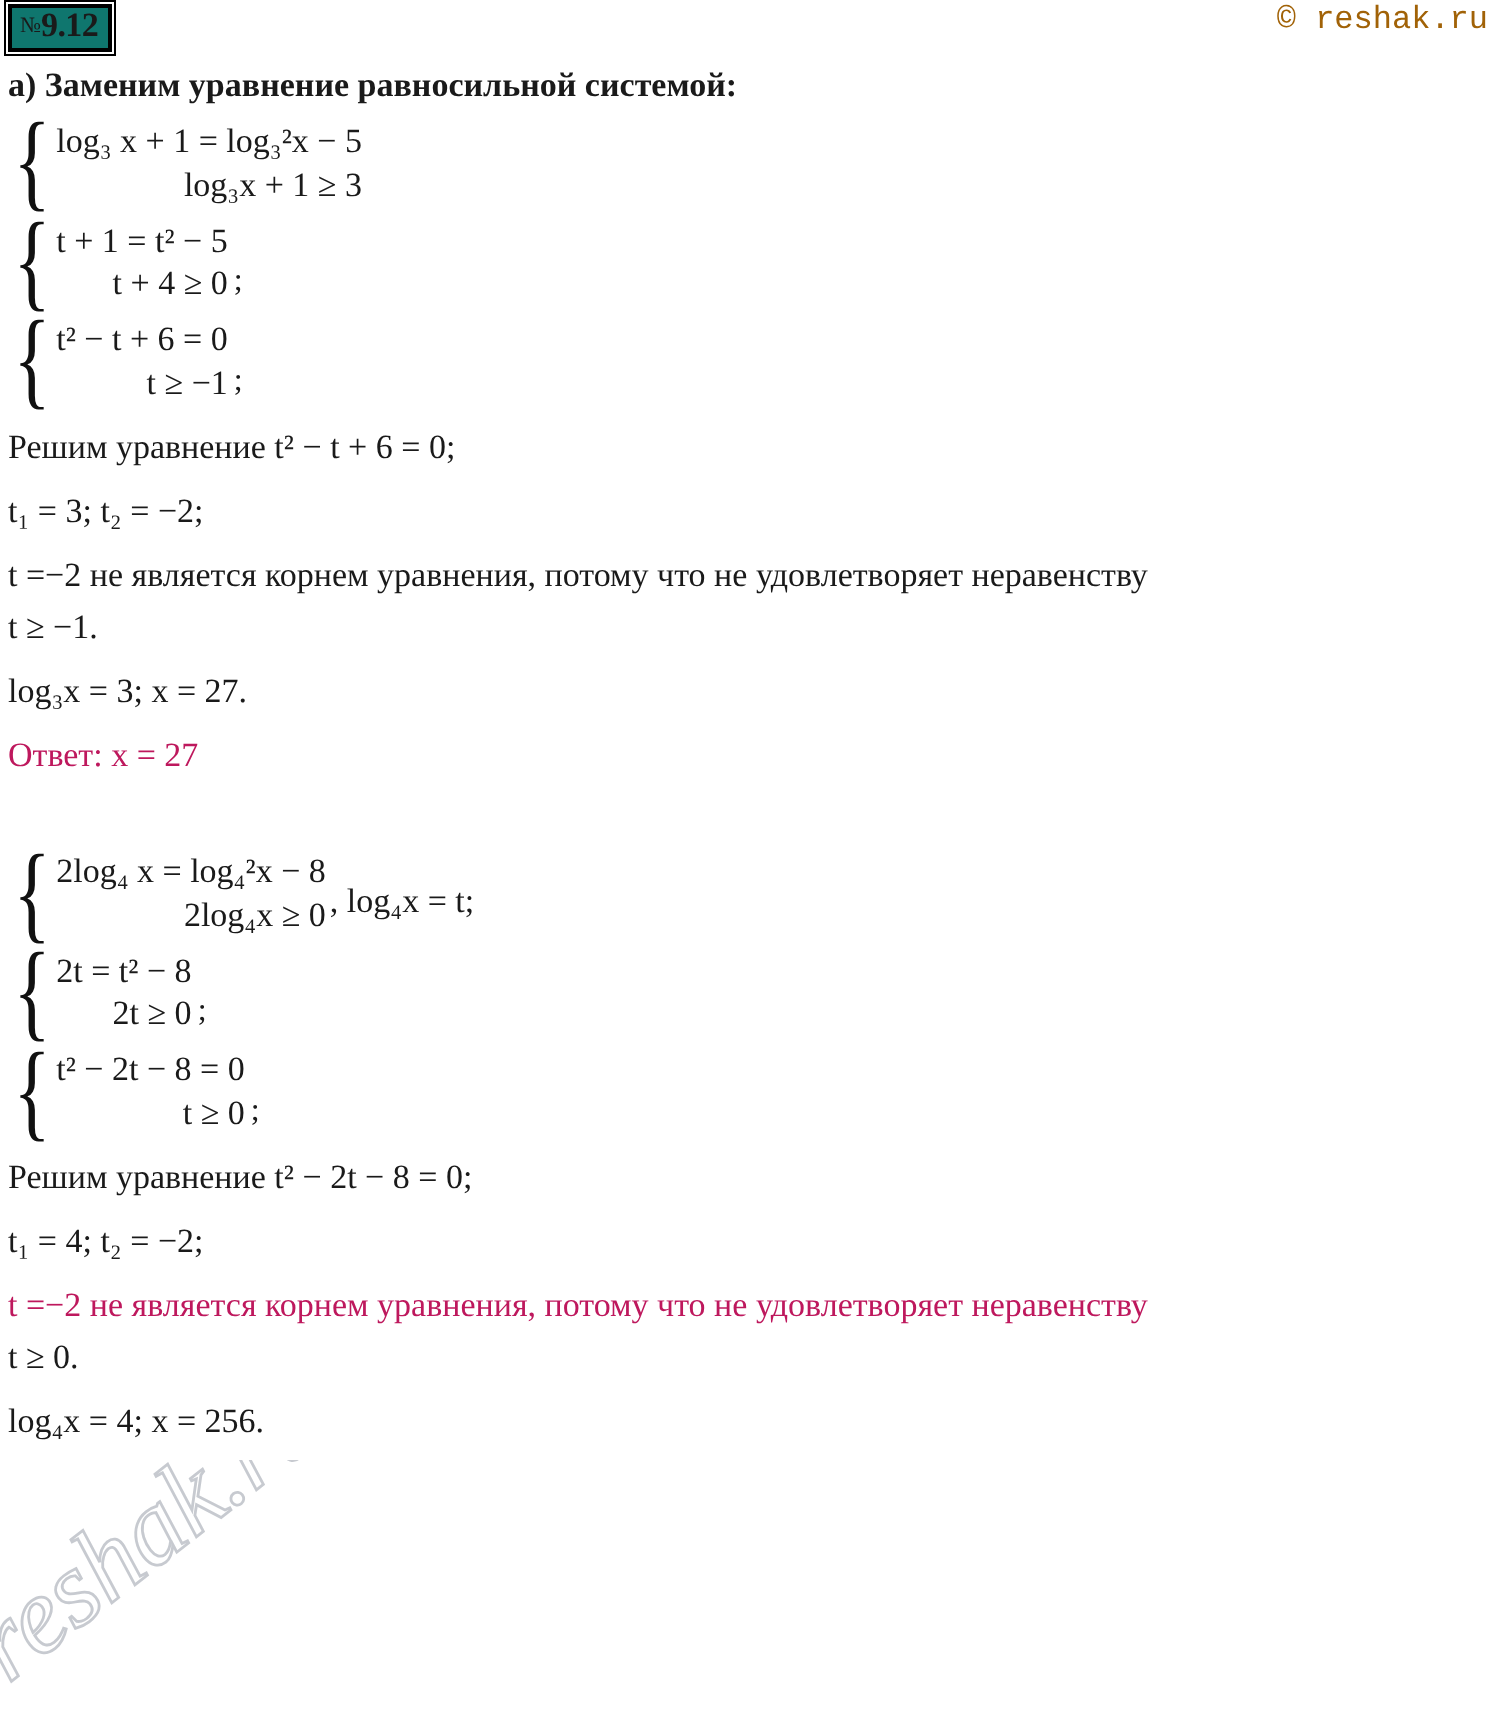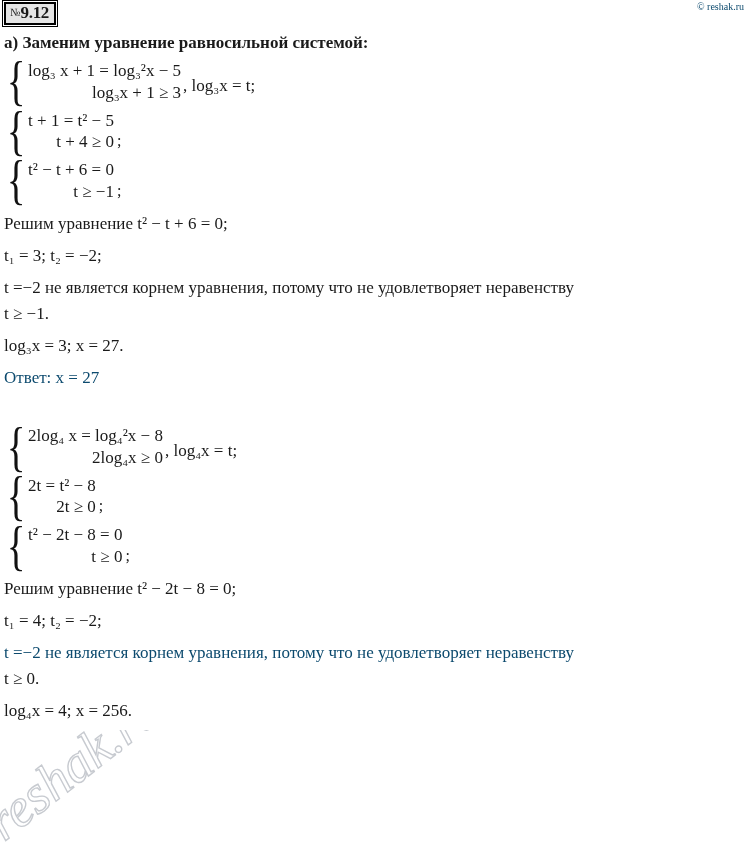--- a/index.html
+++ b/index.html
@@ -27,60 +27,61 @@
   .header-row {
     position: relative;
     height: 26px;
   }
   .num-badge {
     position: absolute;
     left: 4px;
     top: 2px;
     border: 2px solid #000;
     padding: 0px 5px 1px 4px;
-    background: #e5e5e5;
+    background: #0f766e;
     box-shadow: 0 0 0 1px #fff, 0 0 0 2px #000;
     line-height: 1.05;
     white-space: nowrap;
   }
   .num-badge .nomer {
     font-size: 11px;
     vertical-align: 2px;
     letter-spacing: 0;
   }
   .num-badge .numval {
     font-size: 17px;
     font-weight: bold;
     letter-spacing: -0.3px;
   }
   .copyright {
     position: absolute;
     right: 6px;
     top: 1px;
-    font-size: 10px;
-    color: #0c4a6e;
-    white-space: nowrap;
+    font-size: 16px;
+    color: #a16207;
+    white-space: nowrap;
+    font-family: Liberation Mono, monospace;
   }
 
   
   .content {
     position: relative;
     padding: 0 4px;
   }
   .line {
     font-size: 17px;
     line-height: 1.30;
     white-space: nowrap;
     margin: 0;
   }
   .para {
     margin: 0 0 4px 0;
   }
   .bold { font-weight: bold; }
-  .gray { color: #0c4a6e; }
+  .gray { color: #be185d; }
 
   
   .system {
     display: flex;
     align-items: center;
     margin: 6px 0 4px 0;
     white-space: nowrap;
   }
   .brace {
     font-size: 46px;
@@ -152,21 +153,20 @@
       <div class="gap-sm"></div>
 
       <p class="line bold para">а) Заменим уравнение равносильной системой:</p>
 
       <div class="system">
         <span class="brace">{</span>
         <span class="system-rows">
           <span class="sys-row" style="display:block">log₃ x + 1 = log₃²x − 5</span>
           <span class="sys-row indent2" style="display:block">log₃x + 1 ≥ 3</span>
         </span>
-        <span class="sys-side" style="padding-top:16px">, log₃x = t;</span>
       </div>
 
       <div class="system">
         <span class="brace">{</span>
         <span class="system-rows">
           <span class="sys-row" style="display:block">t + 1 = t² − 5</span>
           <span class="sys-row indent3" style="display:block">t + 4 ≥ 0</span>
         </span>
         <span class="sys-trailer">;</span>
       </div>

